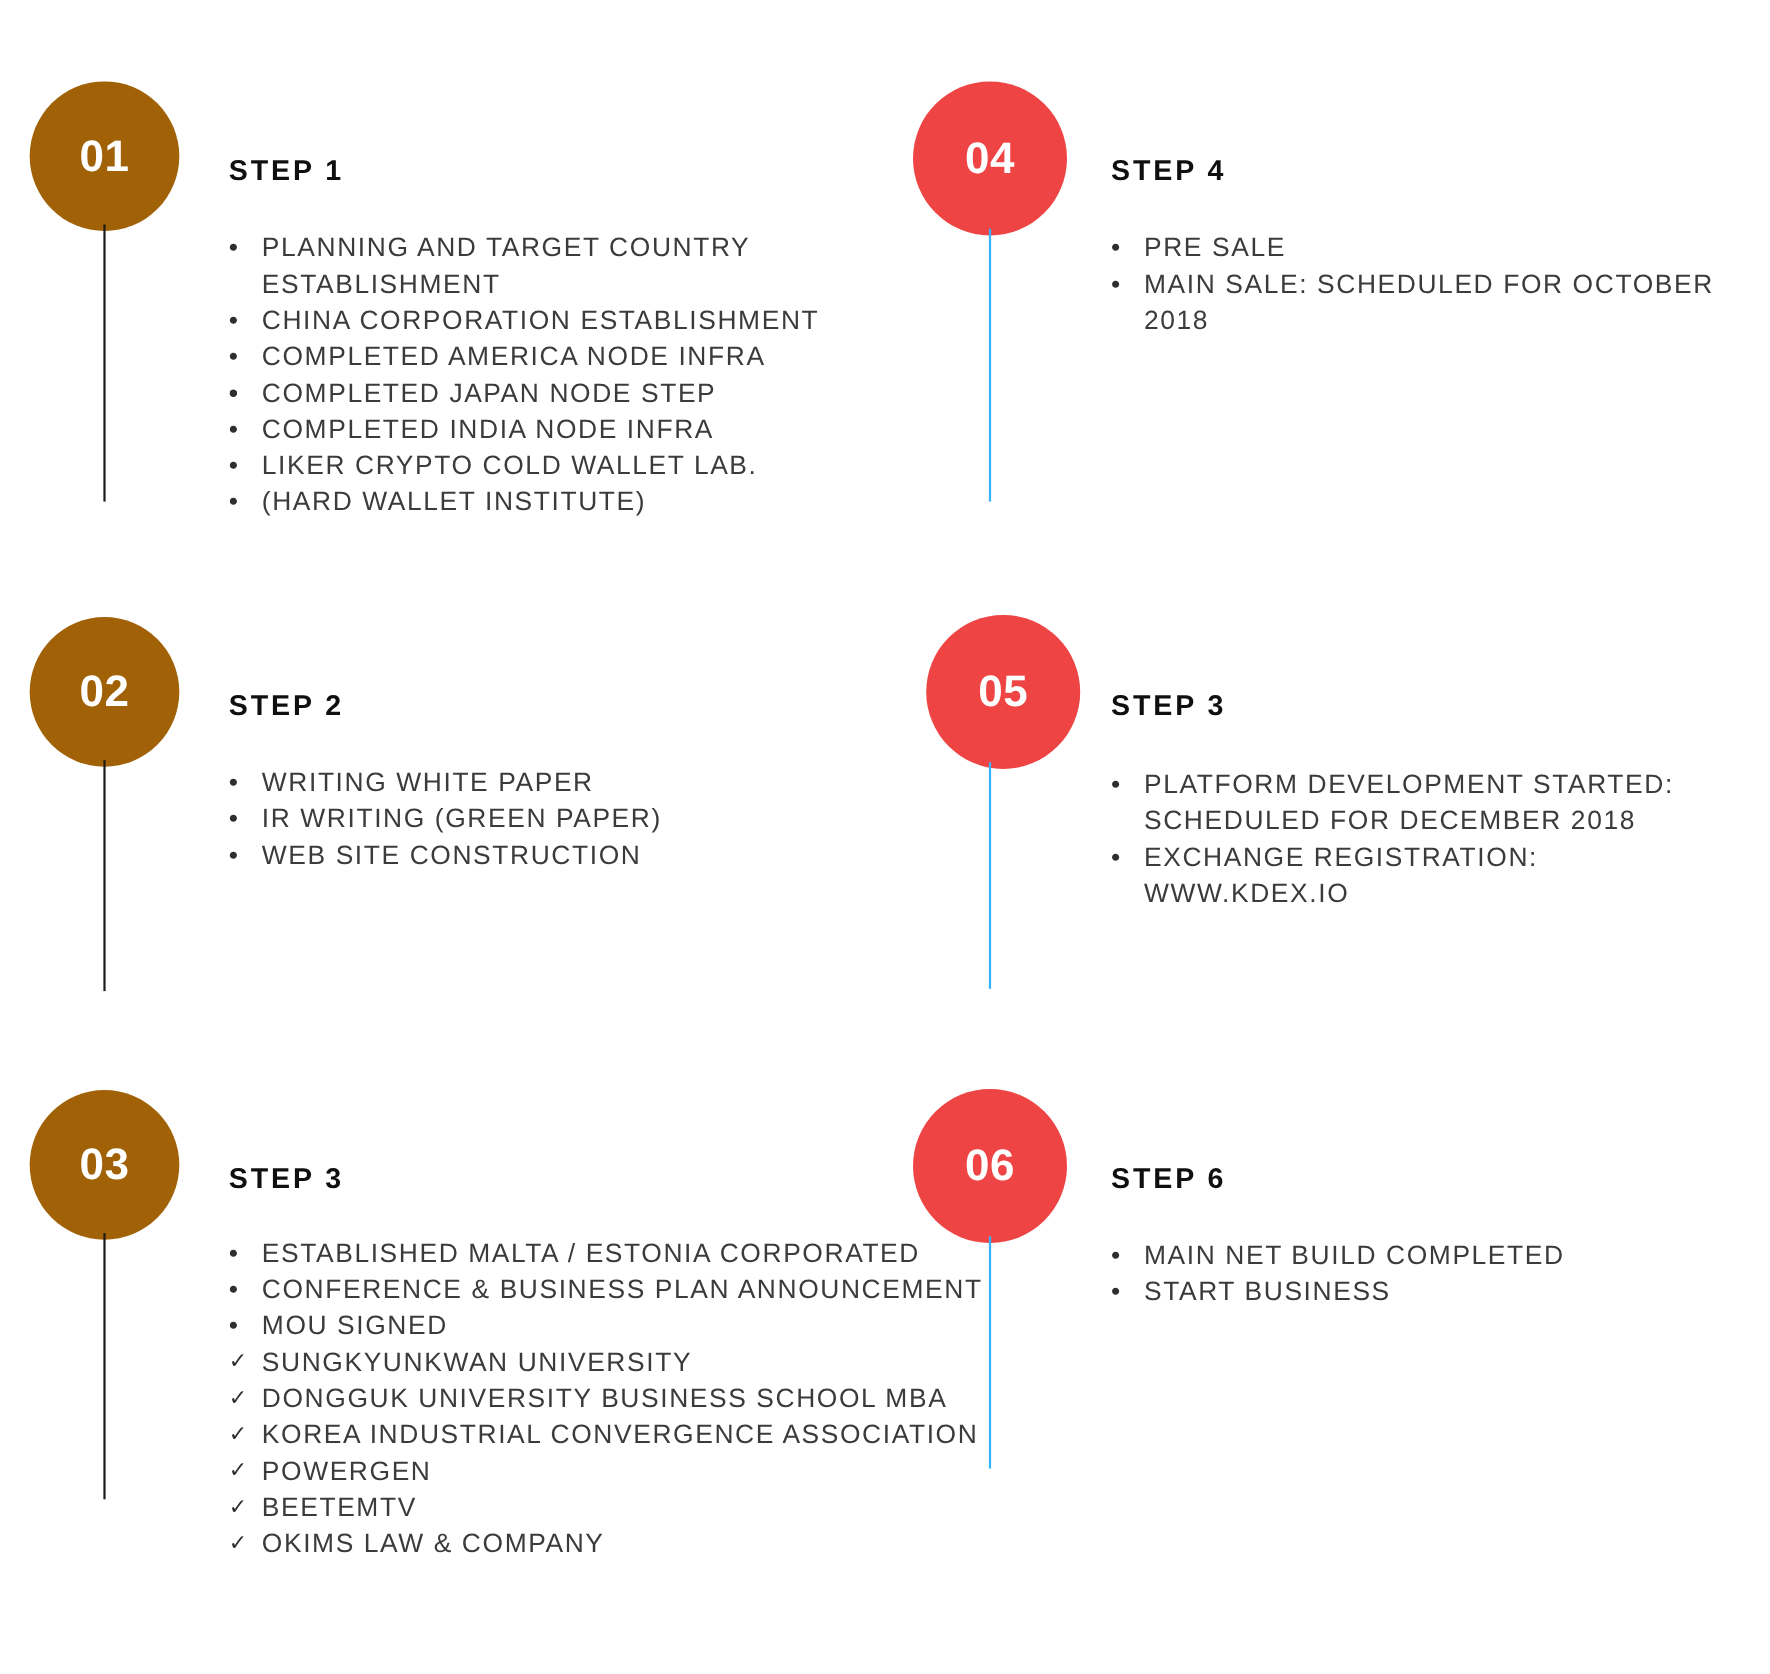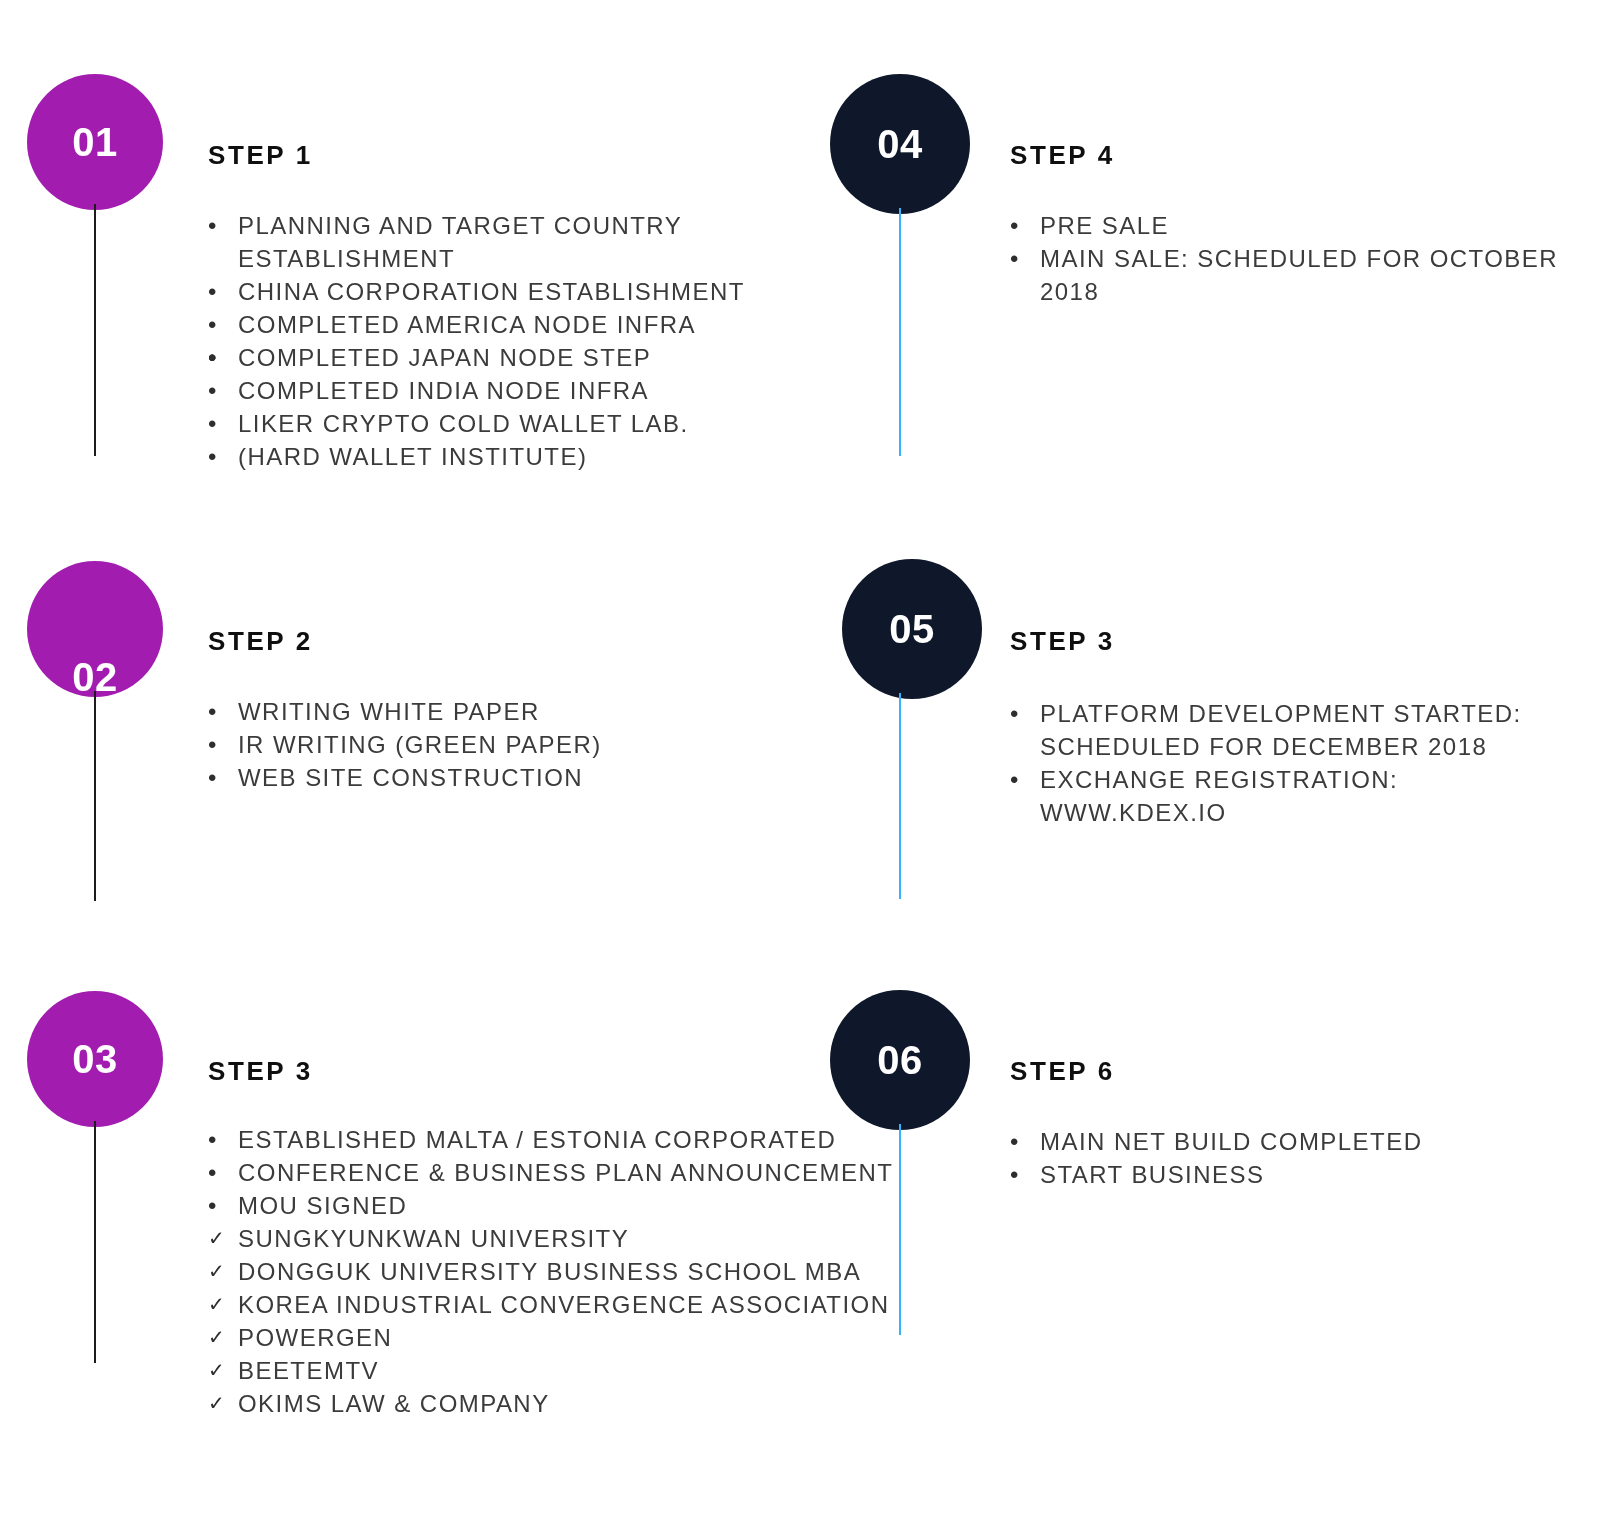--- a/index.html
+++ b/index.html
@@ -39,24 +39,24 @@
     letter-spacing: 0.5px;
     line-height: 1;
     user-select: none;
   }
   .marker .stem {
     position: absolute;
     width: 2px;
   }
 
   
-  .marker.dark .circle { background: #a21caf; }
+  .marker.dark .circle { background: #a16207; }
   .marker.dark .stem   { background: #1c1c1c; }
   
-  .marker.blue .circle { background: #0f172a; }
+  .marker.blue .circle { background: #ef4444; }
   .marker.blue .stem   { background: #36b3fa; }
 
   
   .step-block {
     position: absolute;
   }
   .step-title {
     font-size: 26px;
     font-weight: bold;
     letter-spacing: 2.6px;
@@ -120,21 +120,21 @@
 <div id="canvas">
 
   <div class="marker dark" style="left:27px; top:74px; width:136px; height:382px;">
     <div class="circle" style="left:0; top:0; width:136px; height:136px;">
       <span class="num">01</span>
     </div>
     <div class="stem" style="left:67px; top:130px; height:252px;"></div>
   </div>
 
   <div class="marker dark" style="left:27px; top:561px; width:136px; height:340px;">
-    <div class="circle" style="left:0; top:0; width:136px; height:136px;align-items:flex-end;">
+    <div class="circle" style="left:0; top:0; width:136px; height:136px;">
       <span class="num">02</span>
     </div>
     <div class="stem" style="left:67px; top:130px; height:210px;"></div>
   </div>
 
   <div class="marker dark" style="left:27px; top:991px; width:136px; height:372px;">
     <div class="circle" style="left:0; top:0; width:136px; height:136px;">
       <span class="num">03</span>
     </div>
     <div class="stem" style="left:67px; top:130px; height:242px;"></div>

